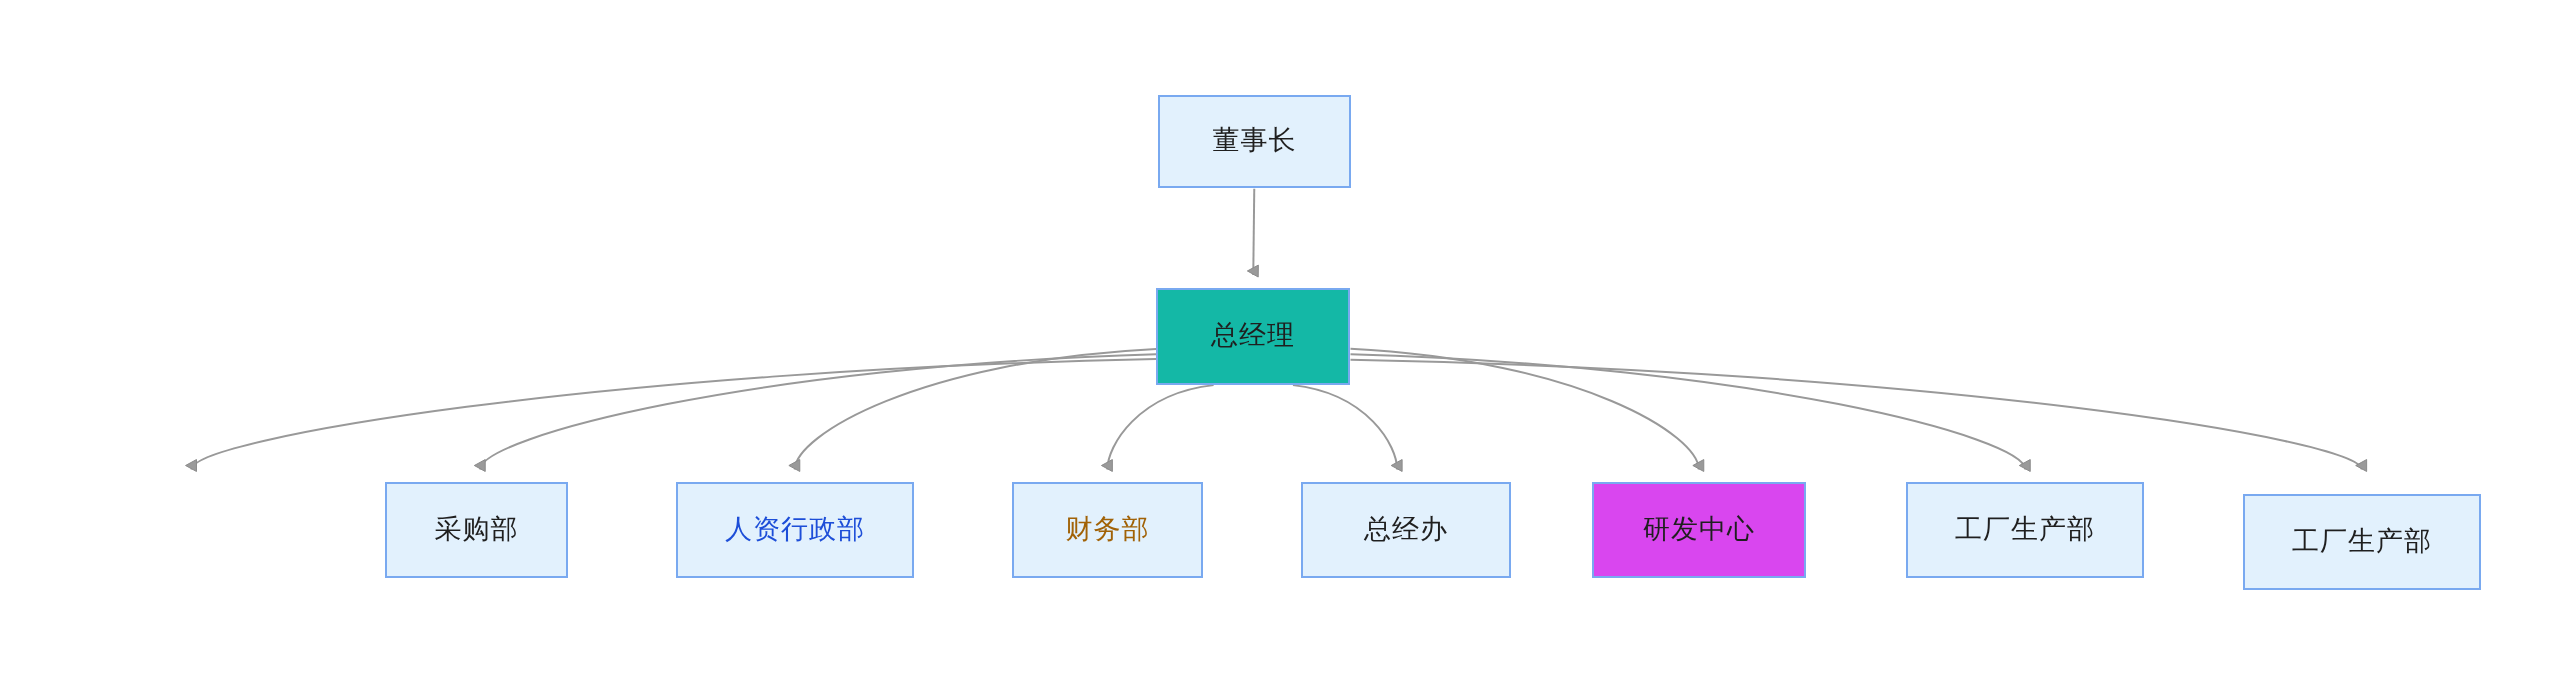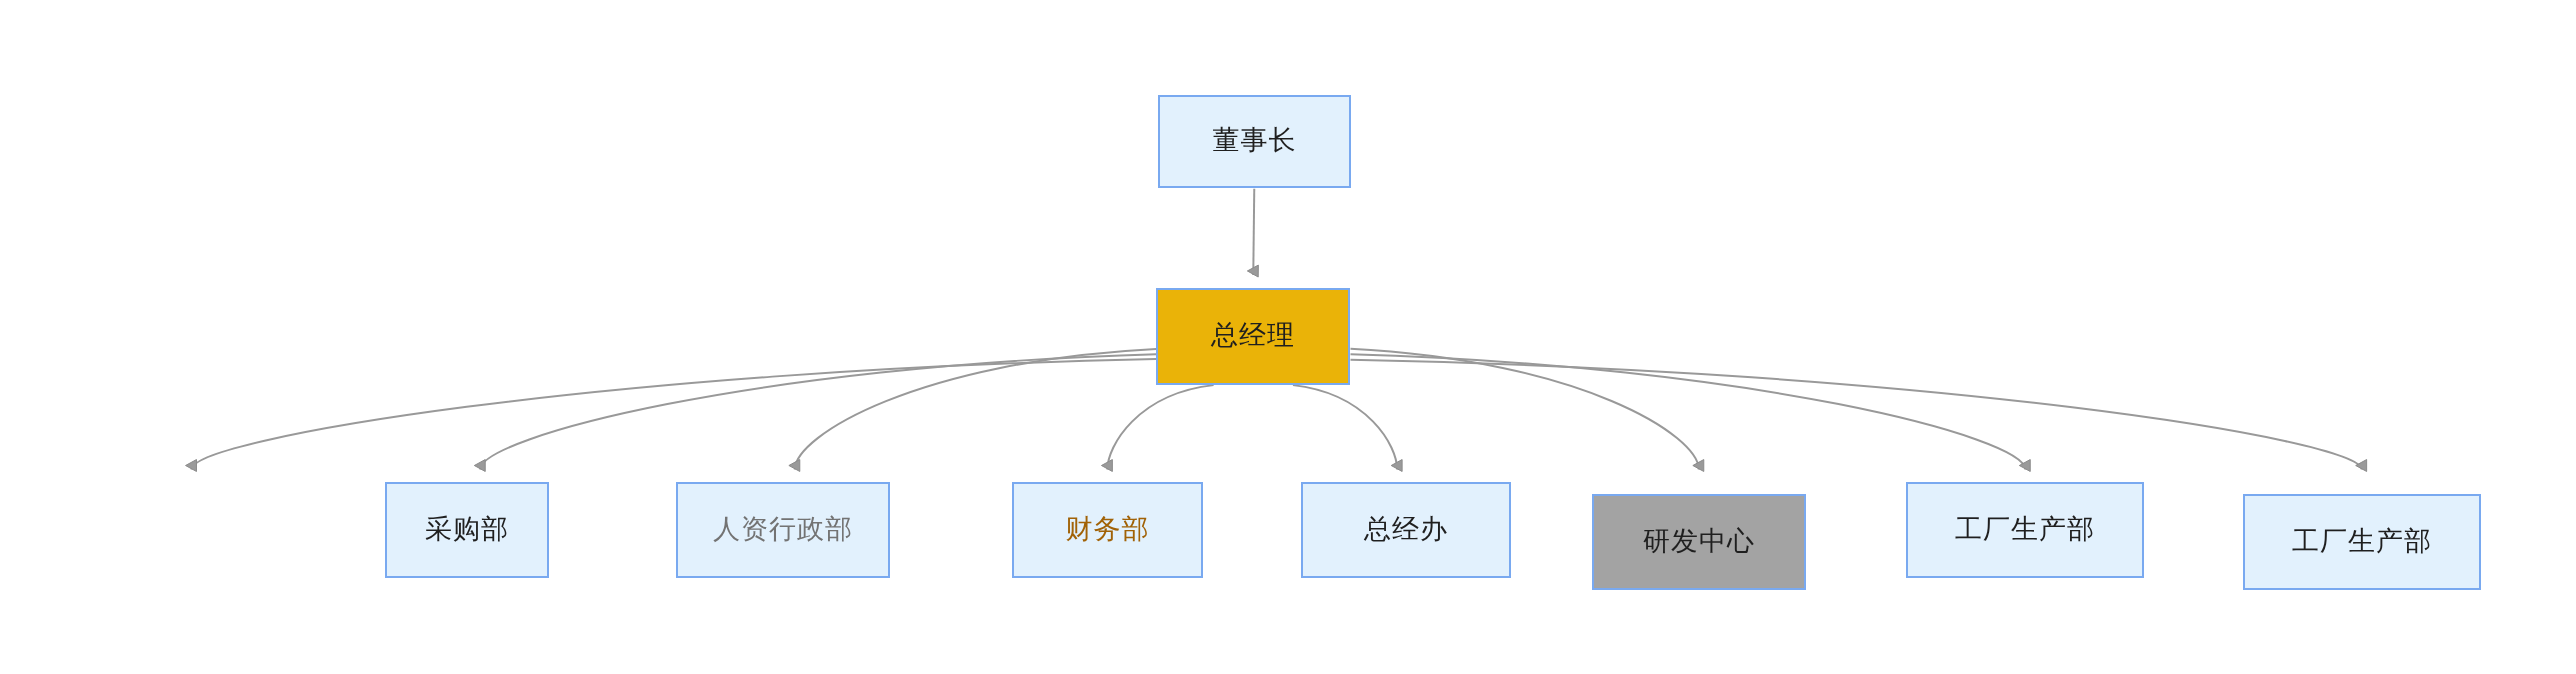--- a/index.html
+++ b/index.html
@@ -74,36 +74,36 @@
         <path d="M 1361 351.3833333333333 C 1594.48 363.545, 1712 438.94733333333335, 1712 473" stroke="#999999" marker-end="url(#arrow)"></path>
         <path d="M 1361 356.8666666666666 C 1765.56 368.47999999999996, 2041 440.48266666666666, 2041 473" stroke="#999999" marker-end="url(#arrow)"></path>
         <path d="M 1361 362.51666666666665 C 1941.8400000000001 373.565, 2380 442.06466666666665, 2380 473" stroke="#999999" marker-end="url(#arrow)"></path>
       </g>
   </svg>
 
   <div id="node-layer">
       <div class="node" style="left: 1158px; top: 95px; width: 193px; height: 93px; background: rgb(226, 241, 253); border-color: rgb(121, 169, 240); color: rgb(31, 31, 31);">
         <span class="node-label">董事长</span>
       </div>
-      <div class="node" style="left: 1156px; top: 288px; width: 194px; height: 97px; background: #eab308; border-color: rgb(121, 169, 240); color: rgb(31, 31, 31);">
+      <div class="node" style="left: 1156px; top: 288px; width: 194px; height: 97px; background: #14b8a6; border-color: rgb(121, 169, 240); color: rgb(31, 31, 31);">
         <span class="node-label">总经理</span>
       </div>
-      <div class="node" style="left: 385px; top: 482px; width: 164px; height: 96px; background: rgb(226, 241, 253); border-color: rgb(121, 169, 240); color: rgb(31, 31, 31);">
+      <div class="node" style="left: 385px; top: 482px; width: 183px; height: 96px; background: rgb(226, 241, 253); border-color: rgb(121, 169, 240); color: rgb(31, 31, 31);">
         <span class="node-label">采购部</span>
       </div>
-      <div class="node" style="left: 676px; top: 482px; width: 214px; height: 96px; background: rgb(226, 241, 253); border-color: rgb(121, 169, 240); color: #737373;">
+      <div class="node" style="left: 676px; top: 482px; width: 238px; height: 96px; background: rgb(226, 241, 253); border-color: rgb(121, 169, 240); color: #1d4ed8;">
         <span class="node-label">人资行政部</span>
       </div>
       <div class="node" style="left: 1012px; top: 482px; width: 191px; height: 96px; background: rgb(226, 241, 253); border-color: rgb(121, 169, 240); color: #a16207;">
         <span class="node-label">财务部</span>
       </div>
       <div class="node" style="left: 1301px; top: 482px; width: 210px; height: 96px; background: rgb(226, 241, 253); border-color: rgb(121, 169, 240); color: rgb(31, 31, 31);">
         <span class="node-label">总经办</span>
       </div>
-      <div class="node" style="left: 1592px; top: 482px; width: 214px; height: 96px; background: #a3a3a3; border-color: rgb(121, 169, 240); color: rgb(31, 31, 31); margin-top: 12px;">
+      <div class="node" style="left: 1592px; top: 482px; width: 214px; height: 96px; background: #d946ef; border-color: rgb(121, 169, 240); color: rgb(31, 31, 31);">
         <span class="node-label">研发中心</span>
       </div>
       <div class="node" style="left: 1906px; top: 482px; width: 238px; height: 96px; background: rgb(226, 241, 253); border-color: rgb(121, 169, 240); color: rgb(31, 31, 31);">
         <span class="node-label">工厂生产部</span>
       </div>
       <div class="node" style="left: 2243px; top: 482px; width: 238px; height: 96px; background: rgb(226, 241, 253); border-color: rgb(121, 169, 240); color: rgb(31, 31, 31); margin-top: 12px;">
         <span class="node-label">工厂生产部</span>
       </div>
     </div>
 

